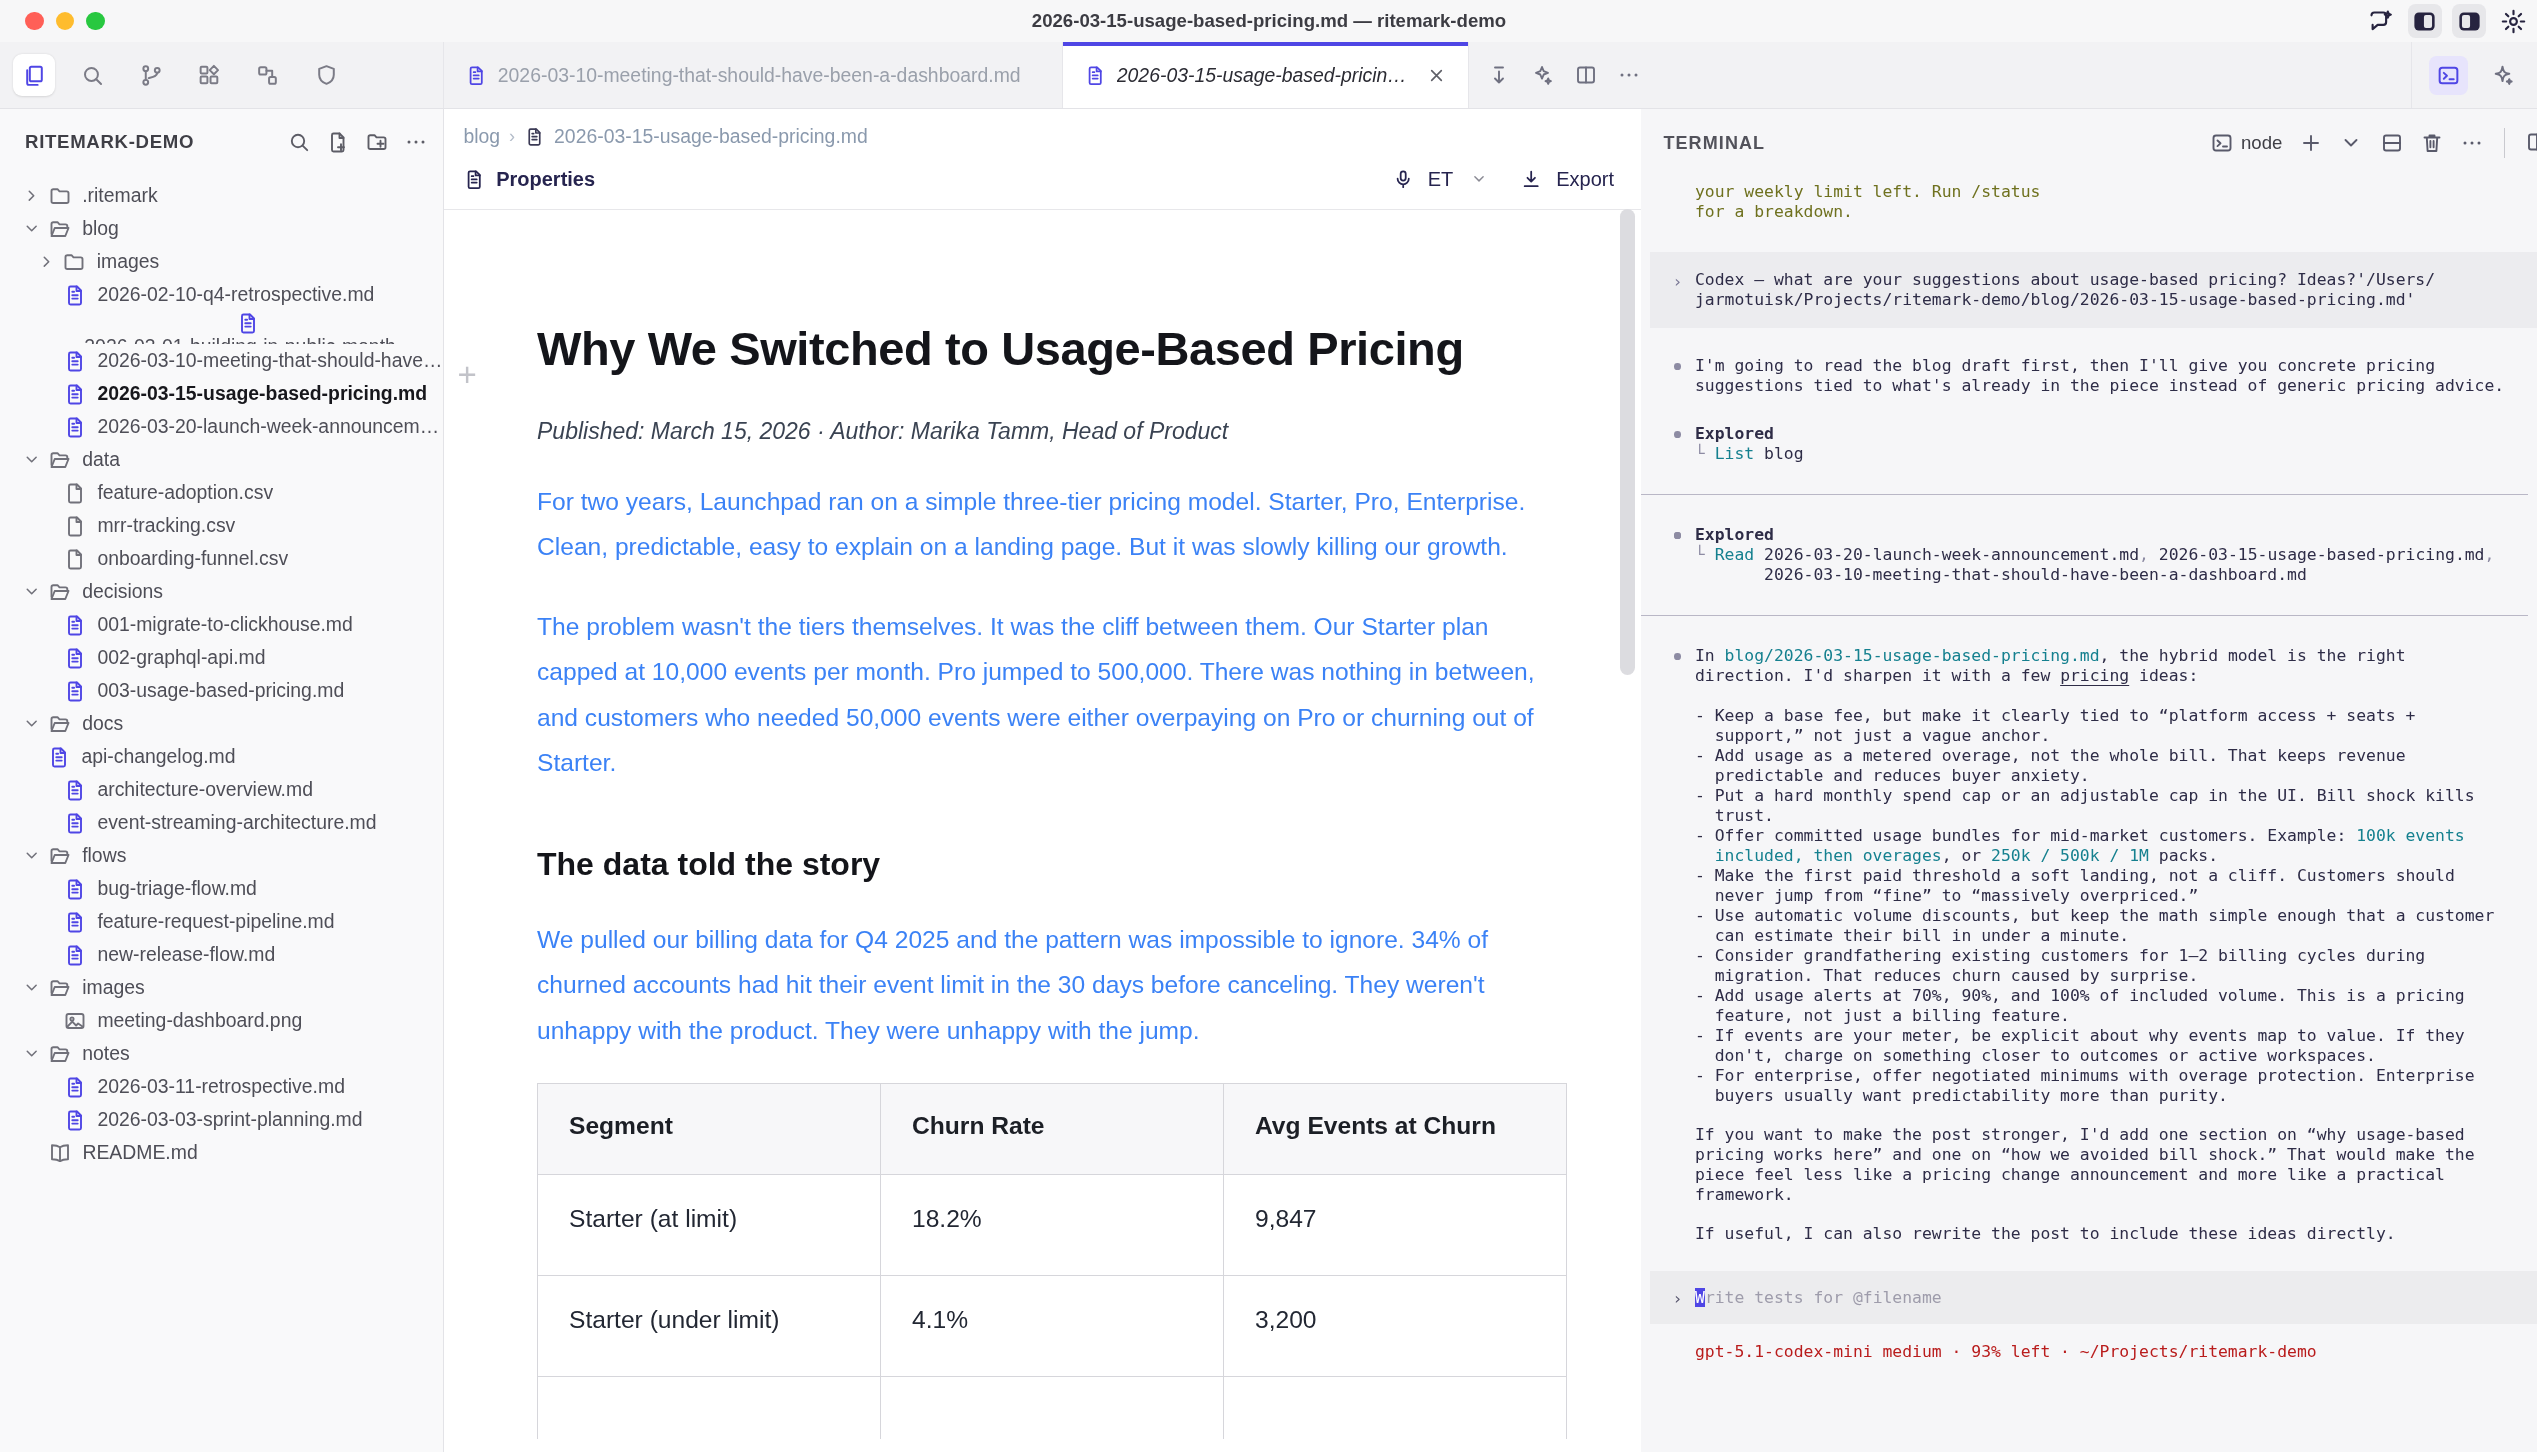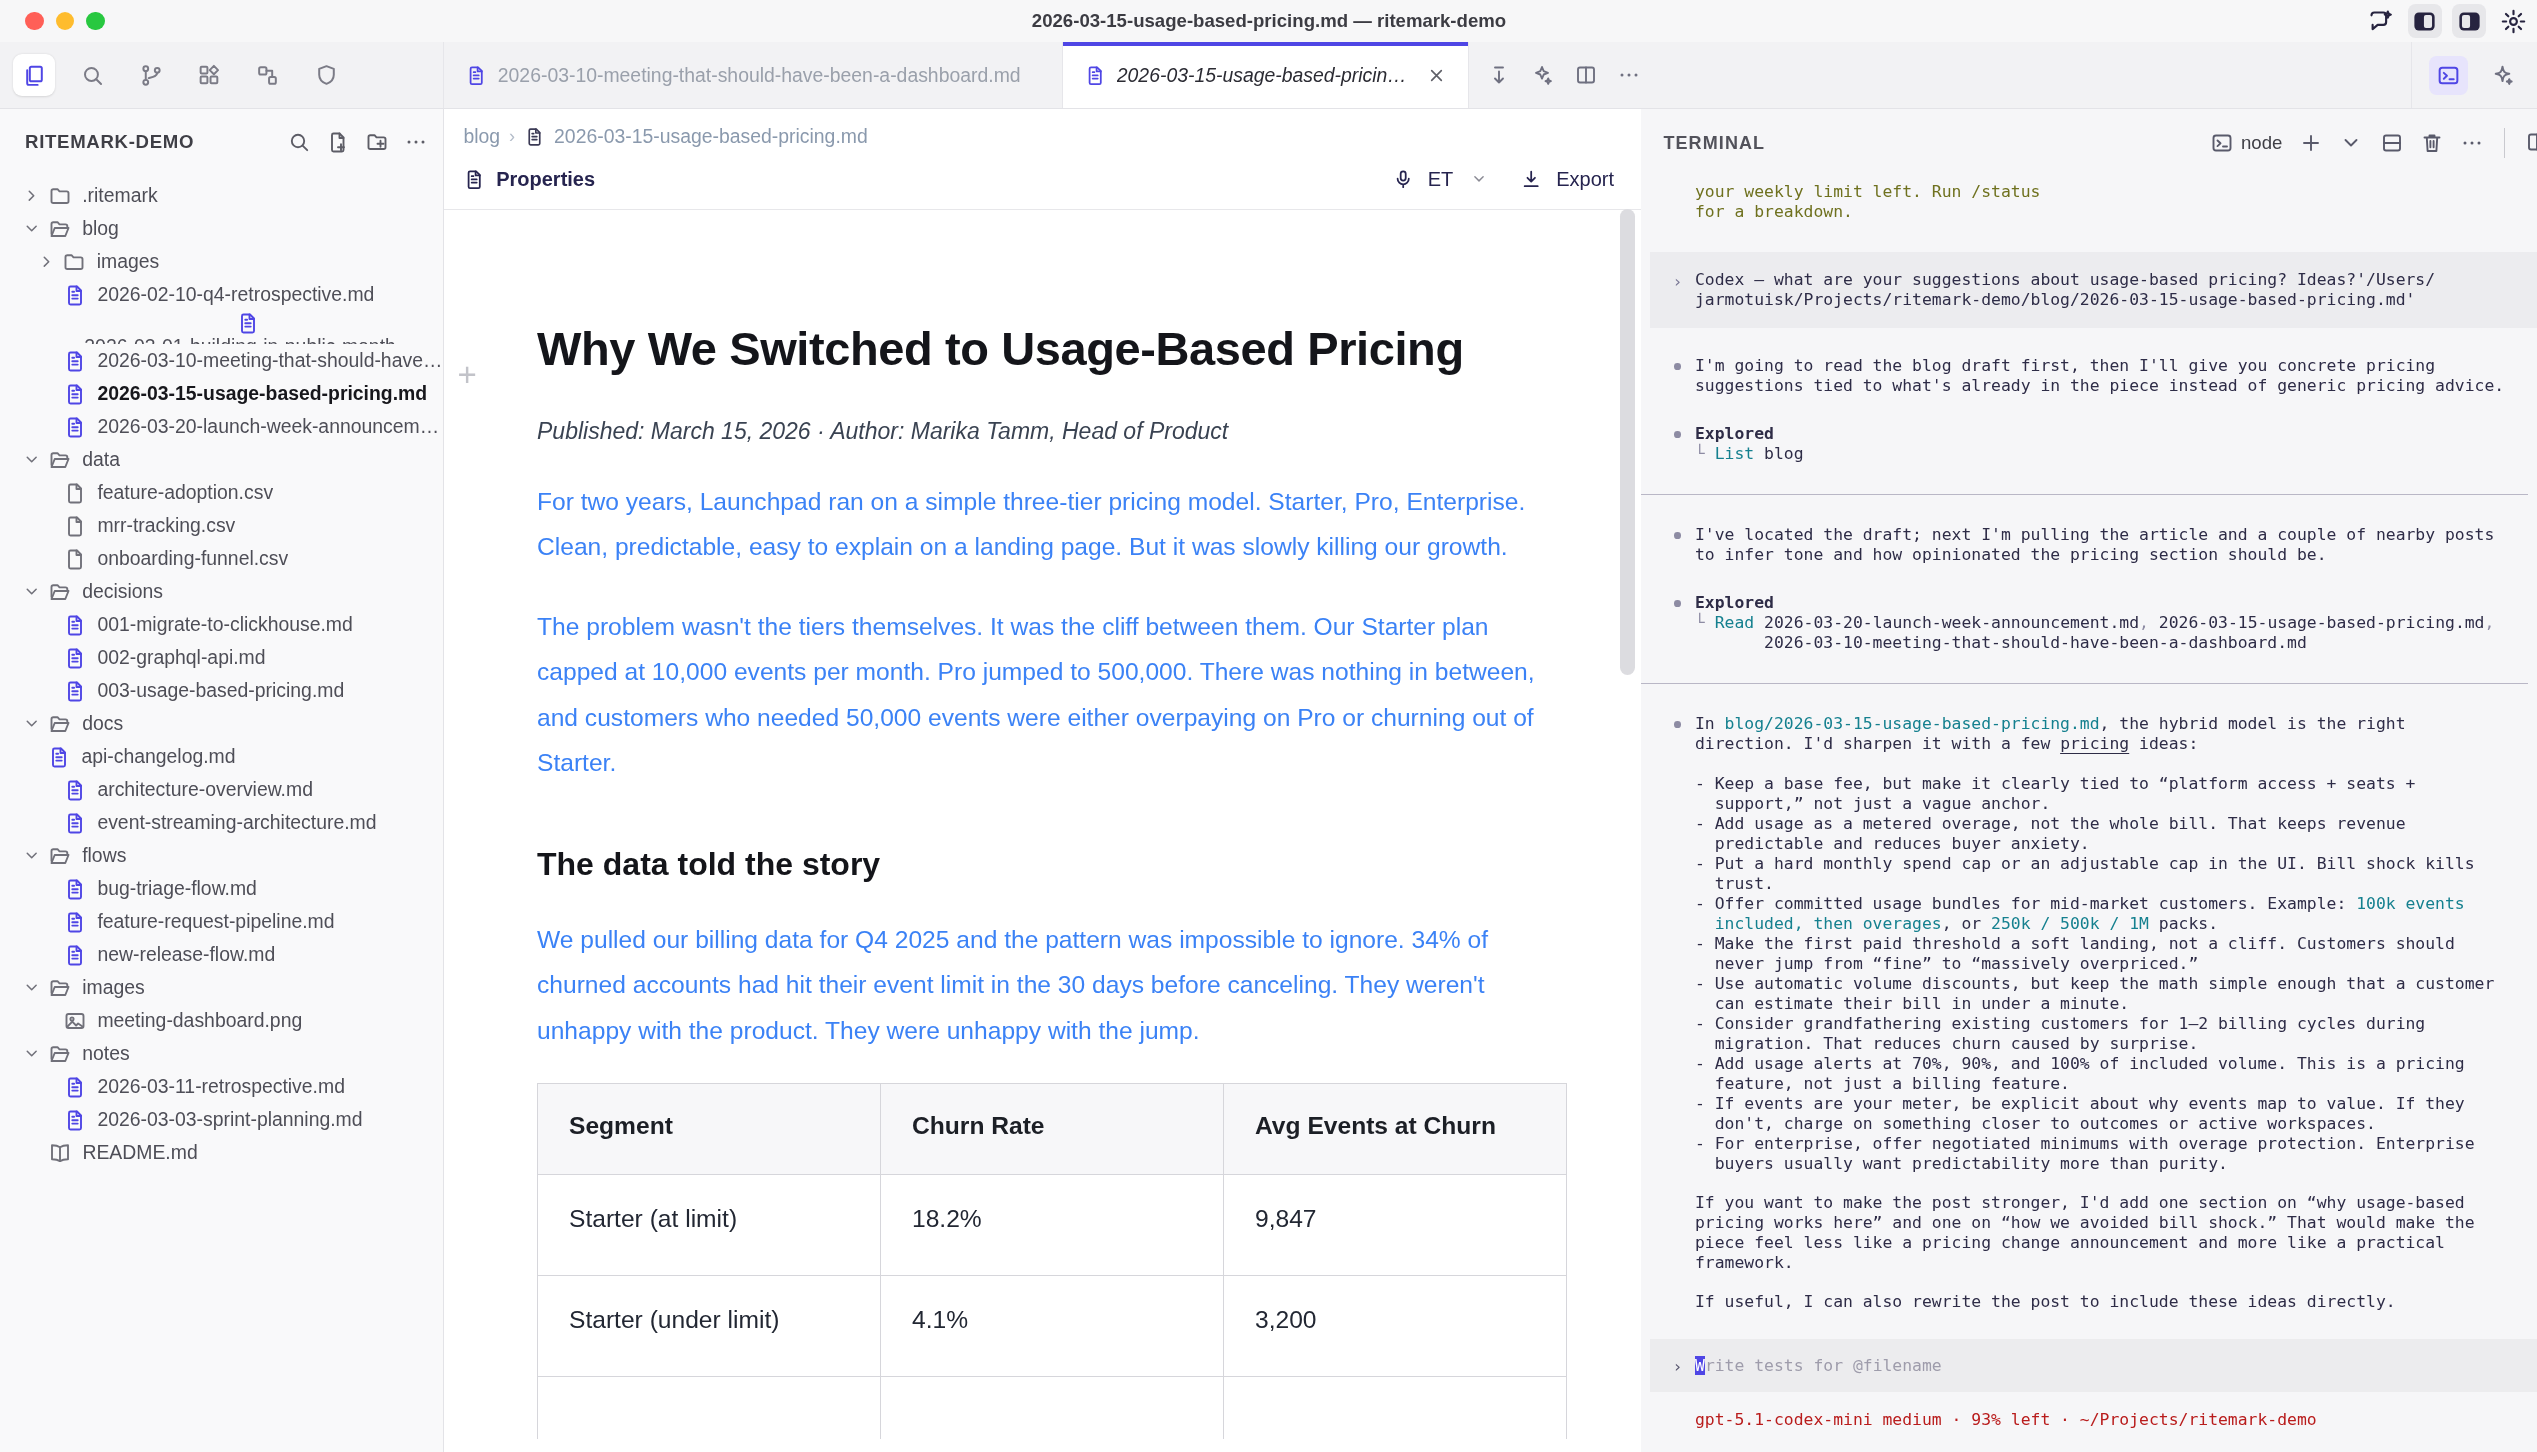--- a/index.html
+++ b/index.html
@@ -783,22 +783,21 @@
                   <rect x="4" y="4.5" width="16" height="15" rx="2"></rect>
                   <path d="M12 4.5v15"></path>
                 </svg>
               </span></span>
           </span>
       </div>
       <div class="term-body" id="term-body"><div class="tblock t-olive"><span>your weekly limit left. Run /status
 for a breakdown.</span></div><div class="t-prompt"><span class="pchev">›</span><span>Codex — what are your suggestions about usage-based pricing? Ideas?'/Users/
 jarmotuisk/Projects/ritemark-demo/blog/2026-03-15-usage-based-pricing.md'</span></div><div class="tblock t-bullet"><span class="dot"></span><span>I'm going to read the blog draft first, then I'll give you concrete pricing
 suggestions tied to what's already in the piece instead of generic pricing advice.</span></div><div class="tblock t-bullet"><span class="dot"></span><span class="seg-bold">Explored</span><span>
-</span><span class="seg-gray">└ </span><span class="seg-teal">List</span><span> blog</span></div><hr class="t-hr"><div class="tblock t-bullet"><span class="dot"></span><span>I've located the draft; next I'm pulling the article and a couple of nearby posts
-to infer tone and how opinionated the pricing section should be.</span></div><div class="tblock t-bullet"><span class="dot"></span><span class="seg-bold">Explored</span><span>
+</span><span class="seg-gray">└ </span><span class="seg-teal">List</span><span> blog</span></div><hr class="t-hr"><div class="tblock t-bullet"><span class="dot"></span></div><div class="tblock t-bullet"><span class="dot"></span><span class="seg-bold">Explored</span><span>
 </span><span class="seg-gray">└ </span><span class="seg-teal">Read</span><span> 2026-03-20-launch-week-announcement.md</span><span class="seg-gray">, </span><span>2026-03-15-usage-based-pricing.md</span><span class="seg-gray">,</span><span>
        2026-03-10-meeting-that-should-have-been-a-dashboard.md</span></div><hr class="t-hr"><div class="tblock t-bullet"><span class="dot"></span><span>In </span><span class="seg-teal">blog/2026-03-15-usage-based-pricing.md</span><span>, the hybrid model is the right
 direction. I'd sharpen it with a few </span><span class="seg-u">pricing</span><span> ideas:</span></div><div class="t-blank"></div><div class="tblock t-dash"><span>- Keep a base fee, but make it clearly tied to “platform access + seats +
   support,” not just a vague anchor.</span></div><div class="tblock t-dash"><span>- Add usage as a metered overage, not the whole bill. That keeps revenue
   predictable and reduces buyer anxiety.</span></div><div class="tblock t-dash"><span>- Put a hard monthly spend cap or an adjustable cap in the UI. Bill shock kills
   trust.</span></div><div class="tblock t-dash"><span>- Offer committed usage bundles for mid-market customers. Example: </span><span class="seg-teal">100k events
   included, then overages</span><span>, or </span><span class="seg-teal">250k / 500k / 1M</span><span> packs.</span></div><div class="tblock t-dash"><span>- Make the first paid threshold a soft landing, not a cliff. Customers should
   never jump from “fine” to “massively overpriced.”</span></div><div class="tblock t-dash"><span>- Use automatic volume discounts, but keep the math simple enough that a customer
   can estimate their bill in under a minute.</span></div><div class="tblock t-dash"><span>- Consider grandfathering existing customers for 1–2 billing cycles during
   migration. That reduces churn caused by surprise.</span></div><div class="tblock t-dash"><span>- Add usage alerts at 70%, 90%, and 100% of included volume. This is a pricing

